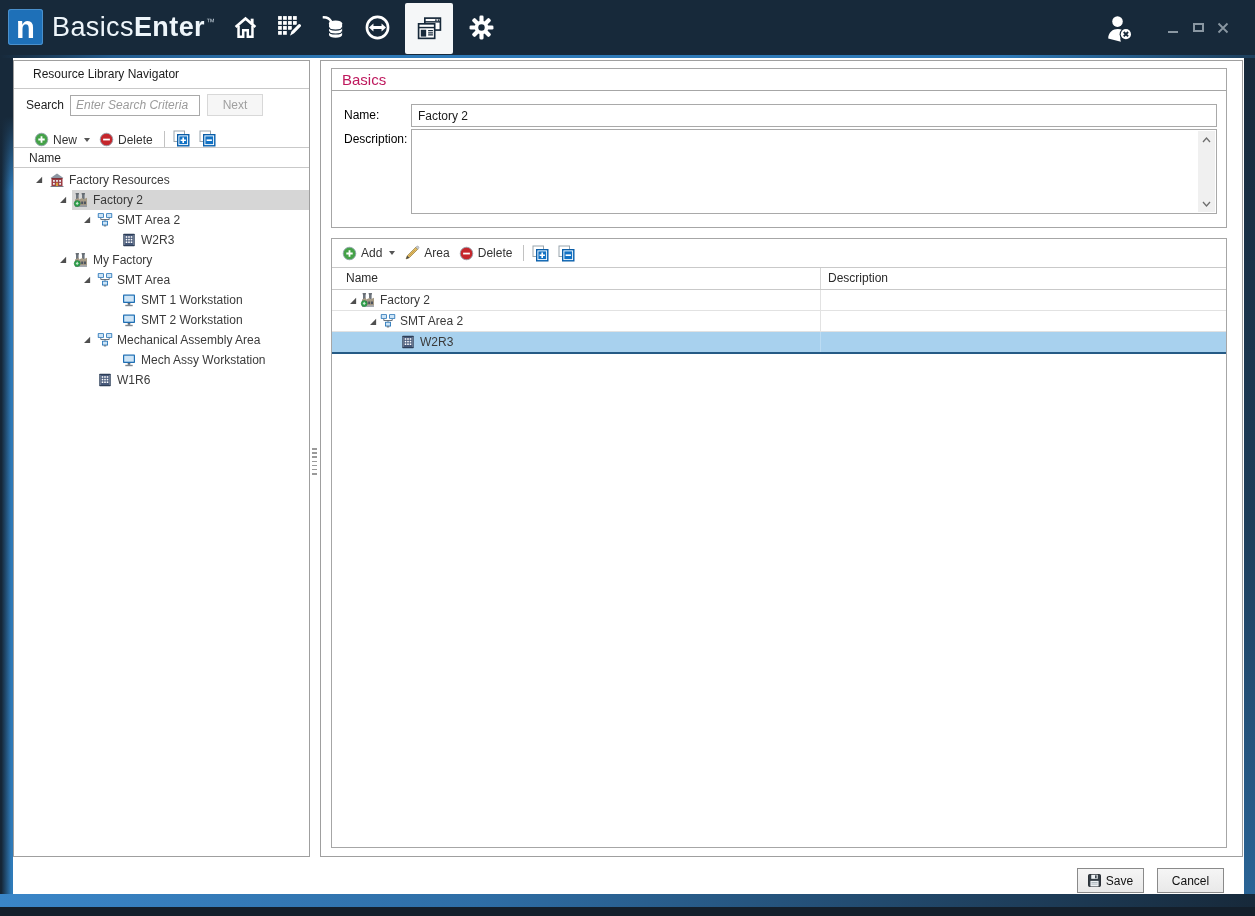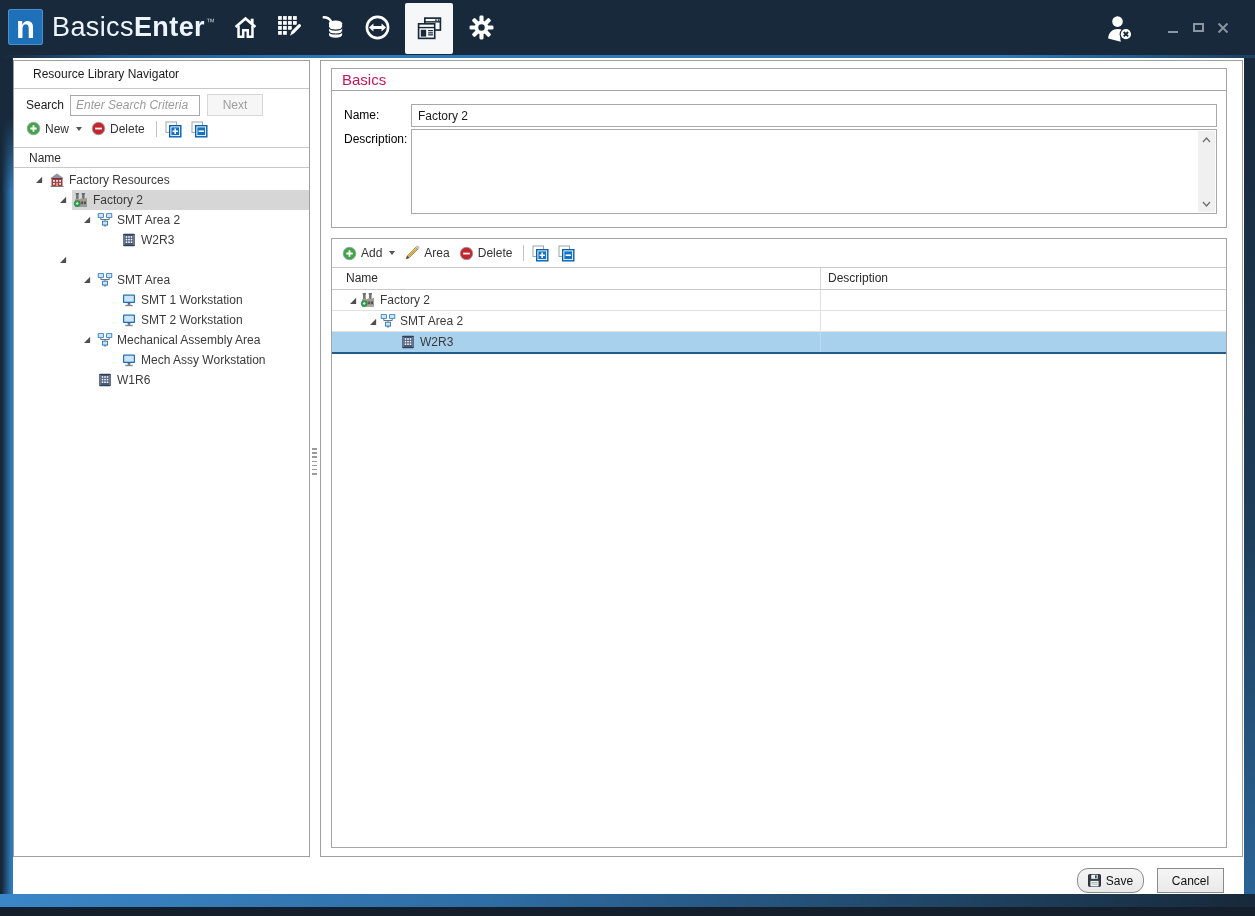--- a/index.html
+++ b/index.html
@@ -49,21 +49,21 @@
   .detail-panel { left:307px; top:2px; width:923px; height:797px; }
   .panel-title { height:28px; line-height:27px; padding-left:19px; font-size:12px; color:#1b1b1b;
     border-bottom:1px solid #c9c9c9; }
   .search-row { height:32px; display:flex; align-items:center; padding-left:12px; font-size:12px; color:#222; }
   .search-row label { margin-right:6px; }
   .search-input { width:130px; height:21px; border:1px solid #a9a9a9; font-size:12px; padding:0 5px;
     font-family:inherit; outline:none; }
   .search-input::placeholder { color:#9b9b9b; font-style:italic; }
   .btn-next { width:56px; height:22px; margin-left:7px; background:#f6f6f6; border:1px solid #d8d8d8;
     color:#9f9f9f; font-size:12px; font-family:inherit; }
-  .panel-toolbar { height:26px; display:flex; align-items:flex-start; padding-left:12px; font-size:12px; color:#333; }
+  .panel-toolbar { height:26px; display:flex; align-items:flex-end; padding-left:20px; font-size:12px; color:#333; }
   .tool { display:flex; align-items:center; gap:4px; cursor:pointer; margin-right:9px; }
   .tool .ic15 svg { width:15px; height:15px; display:block; }
   .tool .ic16 svg { width:16px; height:16px; display:block; }
   .tool .ic17 svg { width:17px; height:17px; display:block; }
   .caret { width:0; height:0; border-left:3.5px solid transparent; border-right:3.5px solid transparent;
     border-top:4px solid #555; margin-left:3px; }
   .vsep { width:1px; height:16px; background:#c2c2c2; margin:0 8px 0 2px; }
   .col-header { height:21px; line-height:20px; padding-left:15px; font-size:12px; color:#2b2b2b;
     border-top:1px solid #c9c9c9; border-bottom:1px solid #c9c9c9; }
 
@@ -107,21 +107,21 @@
   .aexp { width:14px; flex:none; text-align:center; font-size:8px; color:#4f4f4f; }
   .aicon { width:16px; height:16px; flex:none; margin-right:4px; }
   .aicon svg { width:16px; height:16px; display:block; }
 
   
   .splitter { position:absolute; left:299px; top:390px; width:5px; height:27px;
     background:repeating-linear-gradient(180deg,#9a9a9a 0 1.5px,transparent 1.5px 4.2px); cursor:col-resize; }
   .btn-footer { position:absolute; top:810px; width:67px; height:25px;
     background:linear-gradient(#f5f5f5,#e9e9e9); border:1px solid #8a8a8a; font-size:12px; color:#111;
     display:flex; align-items:center; justify-content:center; gap:5px; font-family:inherit; cursor:pointer; }
-  #btn-save { left:1064px;border-radius:11px; }
+  #btn-save { left:1064px; }
   #btn-cancel { left:1144px; }
   #btn-save svg { width:13px; height:13px; display:block; }
 </style>
 </head>
 <body>
 
 <div class="titlebar">
   <div class="logo">
       <span>n</span>
     </div>
@@ -379,20 +379,40 @@
                 <rect x="2.8" y="3" width="0.7" height="10" fill="#c7cedb" opacity="0.7"></rect>
                 <rect x="12.5" y="3" width="0.7" height="10" fill="#c7cedb" opacity="0.7"></rect>
               </svg>
             </span>
             <span>W2R3</span>
           </span>
         </div>
         <div class="trow">
           <span class="tspacer" style="width: 40px;"></span>
           <span class="texp">◢</span>
+          <span class="thl">
+            <span class="ticon">
+              <svg viewBox="0 0 16 16">
+                <rect x="3" y="1.6" width="2.6" height="6" fill="#6e757d"></rect>
+                <rect x="9" y="1.6" width="2.6" height="6" fill="#6e757d"></rect>
+                <rect x="2.6" y="1.2" width="3.4" height="1.1" fill="#565c63"></rect>
+                <rect x="8.6" y="1.2" width="3.4" height="1.1" fill="#565c63"></rect>
+                <path d="M2 7.5 L6 5.8 v1.7 L10 5.8 v1.7 L14 5.8 V13.6 H2 Z" fill="#a59a85"></path>
+                <g fill="#4d5560">
+                  <rect x="5.2" y="9.5" width="2" height="2.6"></rect>
+                  <rect x="8.2" y="9.5" width="2" height="2.6"></rect>
+                  <rect x="11" y="9.5" width="2" height="2.6"></rect>
+                </g>
+                <rect x="2" y="13.6" width="12" height="1" fill="#6a7480"></rect>
+                <circle cx="4.2" cy="11.6" r="3" fill="#2fa14c" stroke="#1f7a37" stroke-width="0.5"></circle>
+                <path d="M4.2 9.9 v2.3 M3.1 11.2 l1.1 1.2 1.1-1.2" stroke="#fff" stroke-width="0.9" fill="none"></path>
+              </svg>
+            </span>
+            <span>My Factory</span>
+          </span>
         </div>
         <div class="trow">
           <span class="tspacer" style="width: 64px;"></span>
           <span class="texp">◢</span>
           <span class="thl">
             <span class="ticon">
               <svg viewBox="0 0 16 16">
                 <path d="M3.8 5.8 v1.7 h8.4 V5.8 M8 7.5 v1.4" stroke="#5c6670" stroke-width="0.9" fill="none"></path>
                 <rect x="0.8" y="1.2" width="6" height="4.6" rx="0.5" fill="#1f6fb4"></rect>
                 <rect x="1.6" y="2" width="4.4" height="3" fill="#cde4f6"></rect>

